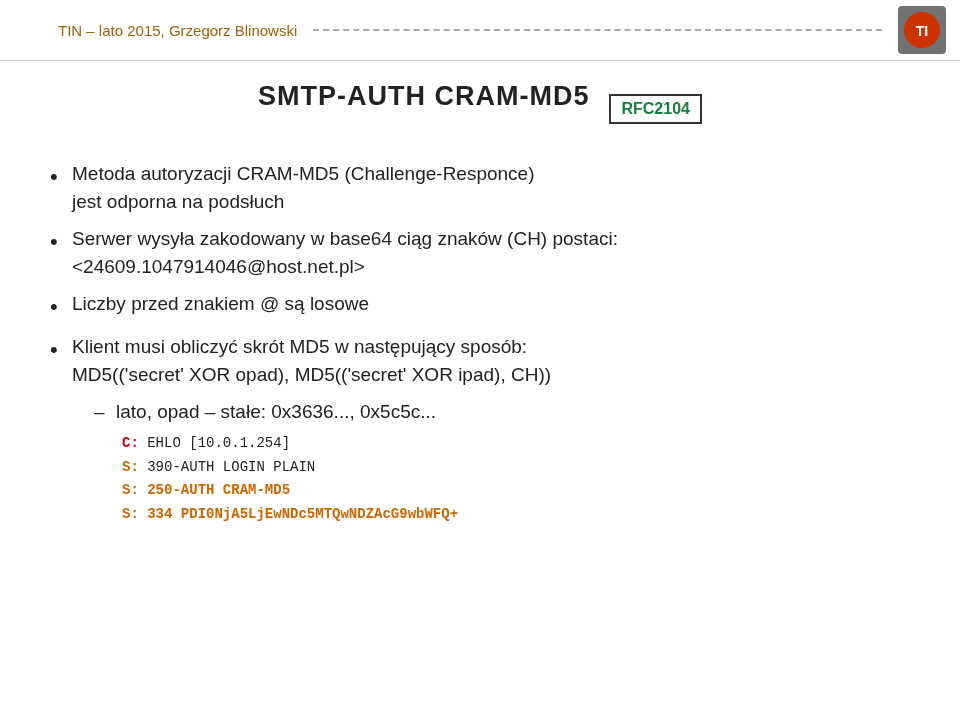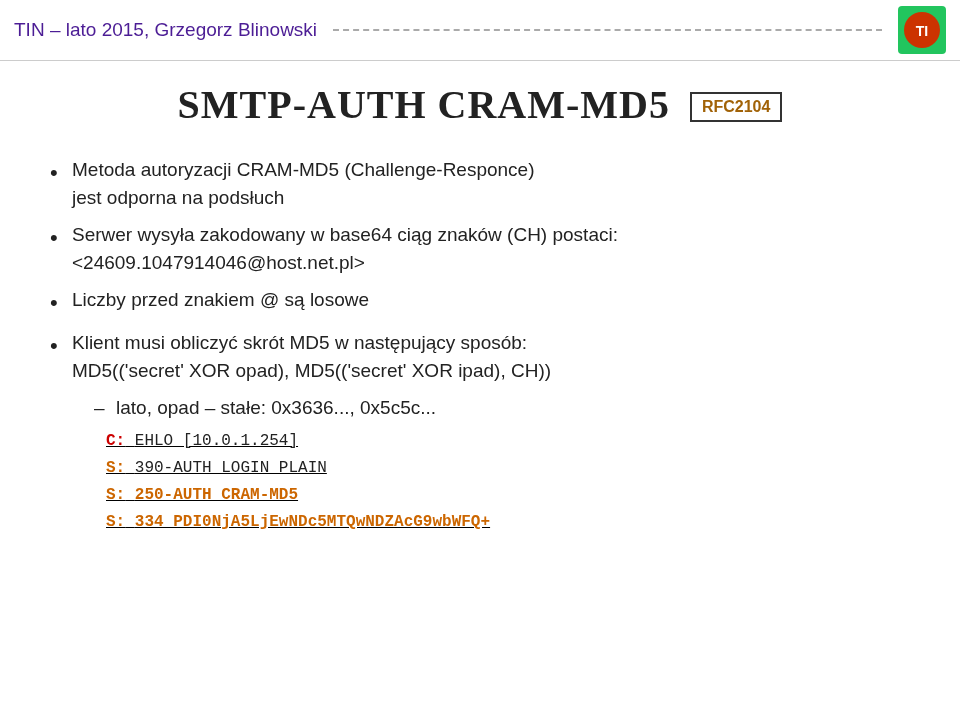--- a/index.html
+++ b/index.html
@@ -19,28 +19,29 @@
 
     .header-bar {
       display: flex;
       justify-content: space-between;
       align-items: center;
       padding: 6px 14px;
       border-bottom: 1px solid #ccc;
     }
 
     .header-title {
-      font-size: 19px;
-      color: #4c1d95;
+      font-size: 15px;
+      color: #a16207;
+      margin-left: 44px;
     }
 
     .logo-box {
       width: 48px;
       height: 48px;
-      background: #22c55e;
+      background: #737373;
       display: flex;
       align-items: center;
       justify-content: center;
       border-radius: 4px;
     }
 
     .logo-inner {
       width: 36px;
       height: 36px;
       background: #cc3300;
@@ -59,35 +60,34 @@
       border-top: 2px dashed #aaa;
       margin: 0 16px;
     }
 
     .main-content {
       padding: 20px 50px 20px 50px;
     }
 
     .slide-title {
       text-align: center;
-      font-size: 40px;
-      font-weight: bold;
-      color: #222;
-      margin-bottom: 4px;
+      font-size: 27px;
+      font-weight: bold;
+      color: #222;
+      margin-bottom: 24px;
       letter-spacing: 1px;
-      font-family: Liberation Serif, serif;
     }
 
     .rfc-badge {
       display: inline-block;
       border: 2px solid #333;
       padding: 4px 10px;
       font-size: 16px;
       font-weight: bold;
-      color: #a16207;
+      color: #15803d;
       margin-left: 20px;
       vertical-align: middle;
     }
 
     .title-row {
       display: flex;
       align-items: center;
       justify-content: center;
       margin-bottom: 24px;
     }
@@ -123,25 +123,24 @@
     }
 
     .dash-dot {
       min-width: 22px;
       font-size: 19px;
       color: #222;
     }
 
     .code-block {
       font-family: 'Courier New', Courier, monospace;
-      font-size: 16px;
-      margin-left: 56px;
+      font-size: 14px;
+      margin-left: 72px;
       margin-top: 6px;
       line-height: 1.7;
-      text-decoration: underline;
     }
 
     .code-line {
       display: block;
     }
 
     .label-c {
       color: #cc0000;
       font-weight: bold;
     }

